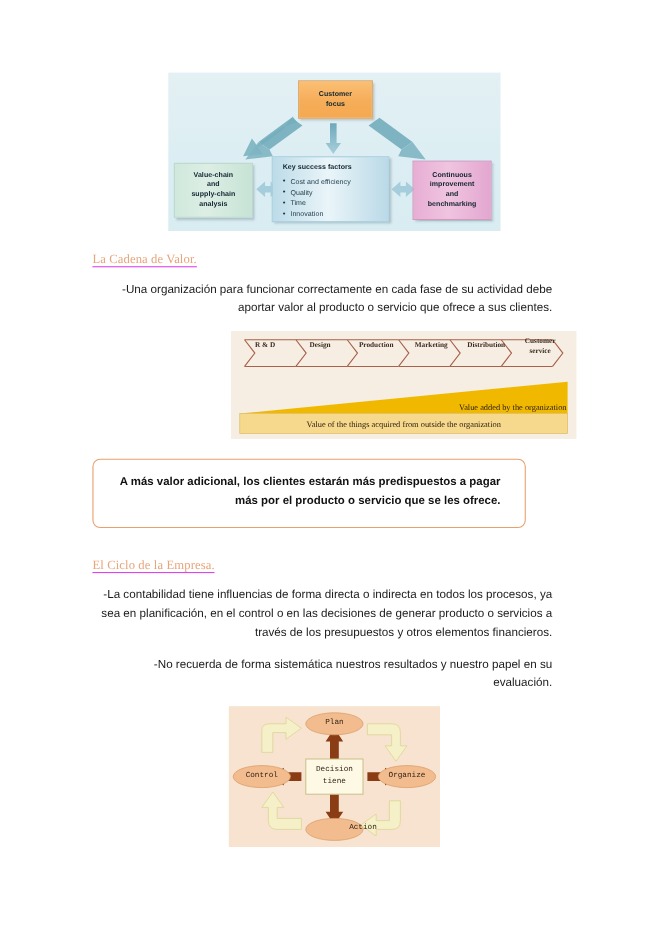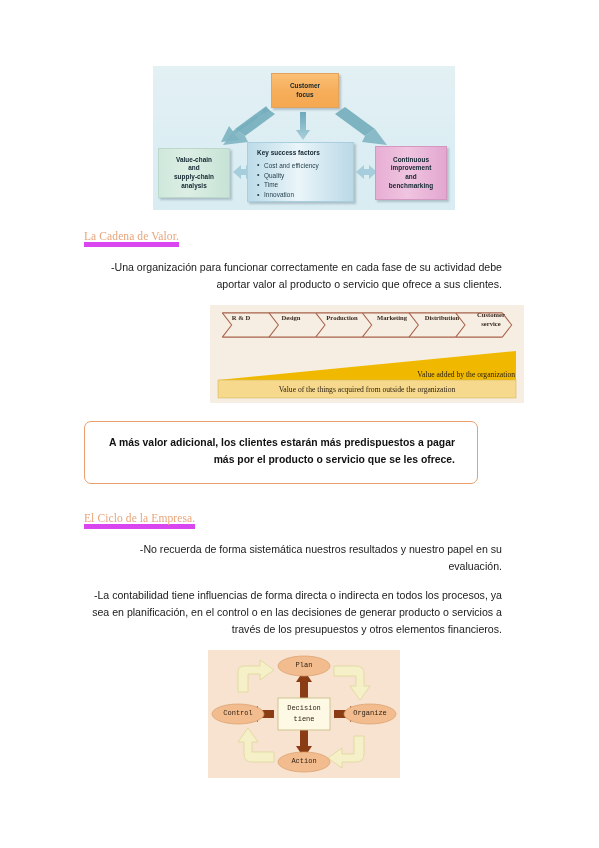--- a/index.html
+++ b/index.html
@@ -42,21 +42,21 @@
     white-space: nowrap;
   }
   .doc-title .tema {
     text-decoration: underline;
     text-underline-offset: 2px;
   }
   .sub-heading {
     font-family: "Liberation Serif", serif;
     font-size: 11.5px;
     color: #e8a47a;
-    border-bottom: 5px solid #d946ef;
+    border-bottom: 1px solid #d946ef;
     display: inline-block;
     padding-bottom: 0px;
     margin: 0 0 12px 0;
     letter-spacing: .1px;
   }
 
   
   .para {
     font-family: "Liberation Sans", sans-serif;
     font-size: 10.6px;
@@ -320,22 +320,22 @@
       </div>
     </div>
 
     
     <div class="callout">
       <div class="callout-text">A más valor adicional, los clientes estarán más predispuestos a pagar más por el producto o servicio que se les ofrece.</div>
     </div>
 
     
     <div class="sub-heading">El Ciclo de la Empresa.</div>
+    <p class="para">-La contabilidad tiene influencias de forma directa o indirecta en todos los procesos, ya sea en planificación, en el control o en las decisiones de generar producto o servicios a través de los presupuestos y otros elementos financieros.</p>
     <p class="para">-No recuerda de forma sistemática nuestros resultados y nuestro papel en su evaluación.</p>
-    <p class="para">-La contabilidad tiene influencias de forma directa o indirecta en todos los procesos, ya sea en planificación, en el control o en las decisiones de generar producto o servicios a través de los presupuestos y otros elementos financieros.</p>
 
     
     <div class="fig3-wrap">
       <div class="fig3">
         <svg class="f3svg" width="192" height="128" viewBox="0 0 192 128">
 
           <g fill="#f5f0c8" stroke="#ddd79a" stroke-width="0.8">
 
             <path d="M30,42 L30,22 Q30,16 37,16 L52,16 L52,10 L66,20 L52,30 L52,24 L40,24 L40,42 Z"></path>
 
@@ -360,21 +360,21 @@
           <ellipse cx="96" cy="16" rx="26" ry="10" fill="#f2bc8e" stroke="#d99d6b" stroke-width="0.7"></ellipse>
           <ellipse cx="96" cy="112" rx="26" ry="10" fill="#f2bc8e" stroke="#d99d6b" stroke-width="0.7"></ellipse>
           <ellipse cx="30" cy="64" rx="26" ry="10" fill="#f2bc8e" stroke="#d99d6b" stroke-width="0.7"></ellipse>
           <ellipse cx="162" cy="64" rx="26" ry="10" fill="#f2bc8e" stroke="#d99d6b" stroke-width="0.7"></ellipse>
 
           <rect x="70" y="48" width="52" height="32" fill="#fdf9e4" stroke="#c9bf8a" stroke-width="0.9"></rect>
         </svg>
 
         <div class="f3label" style="left:70px; top:11px; width:52px;">Plan</div>
         <div class="f3label" style="left:136px;top:59px; width:52px;">Organize</div>
-        <div class="f3label" style="left:70px; top:107px;width:52px;">Action</div>
+        <div class="f3label" style="left:70px; top:107px;width:52px;padding-left:26px;">Action</div>
         <div class="f3label" style="left:4px;  top:59px; width:52px;">Control</div>
 
         <div class="f3label" style="left:70px; top:54px; width:52px;">Decision</div>
         <div class="f3label" style="left:70px; top:65px; width:52px;">tiene</div>
       </div>
     </div>
 
   </div>
 </div>
 

